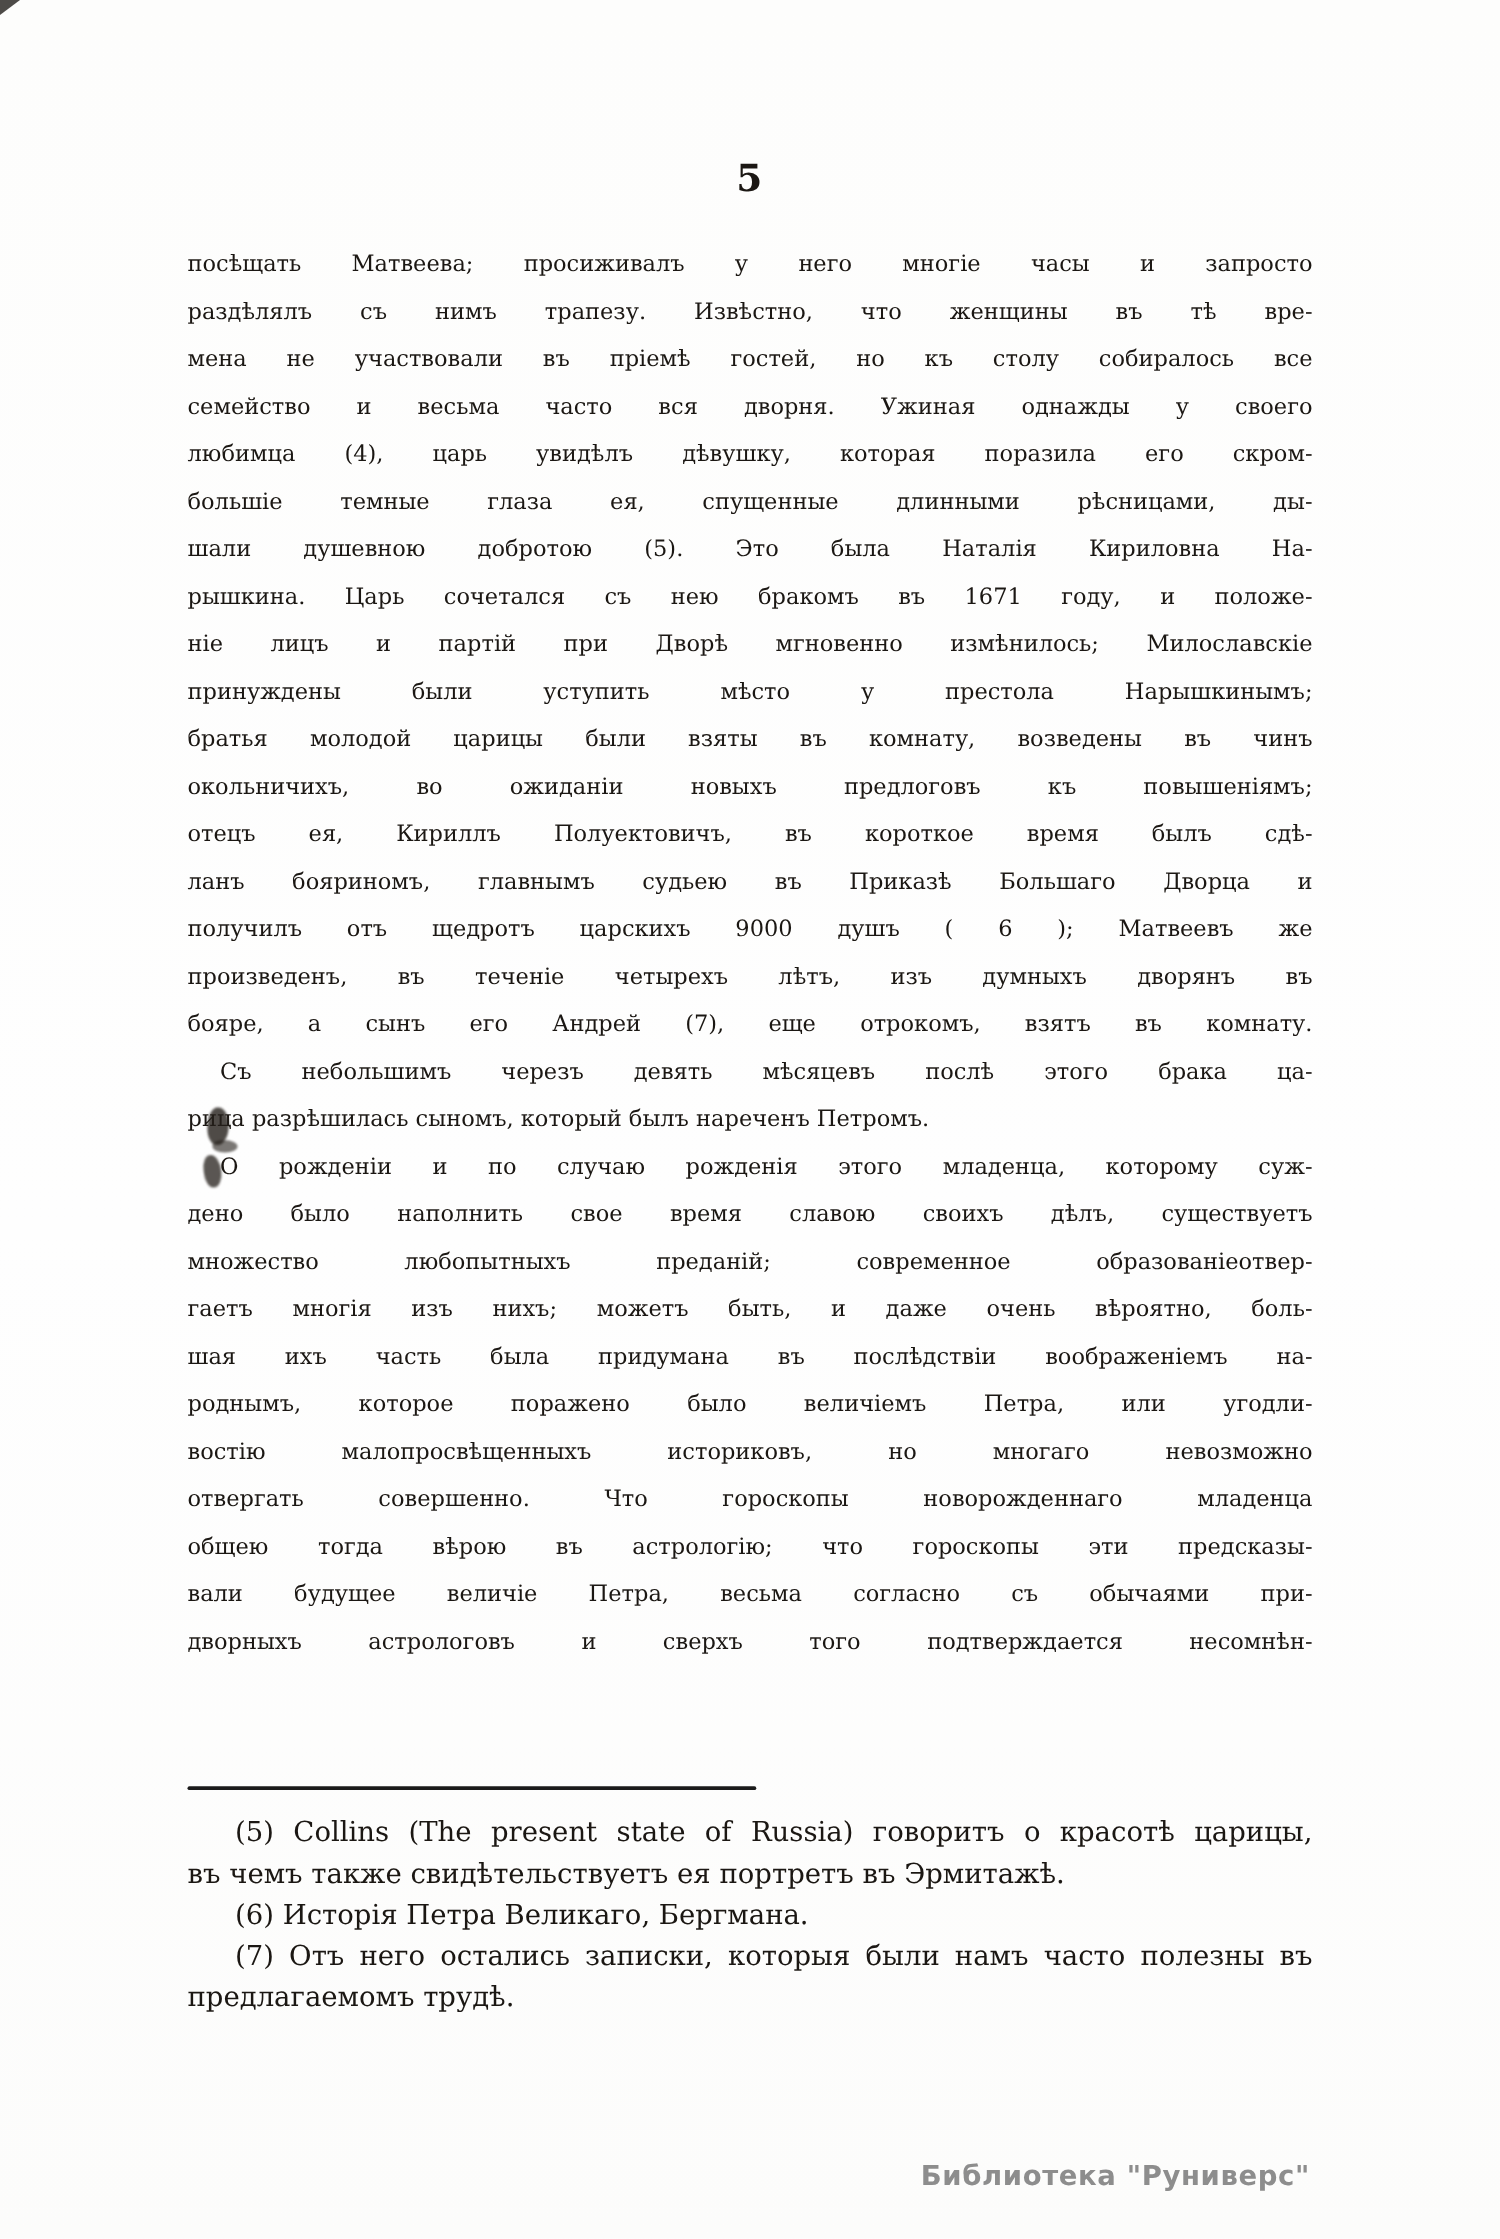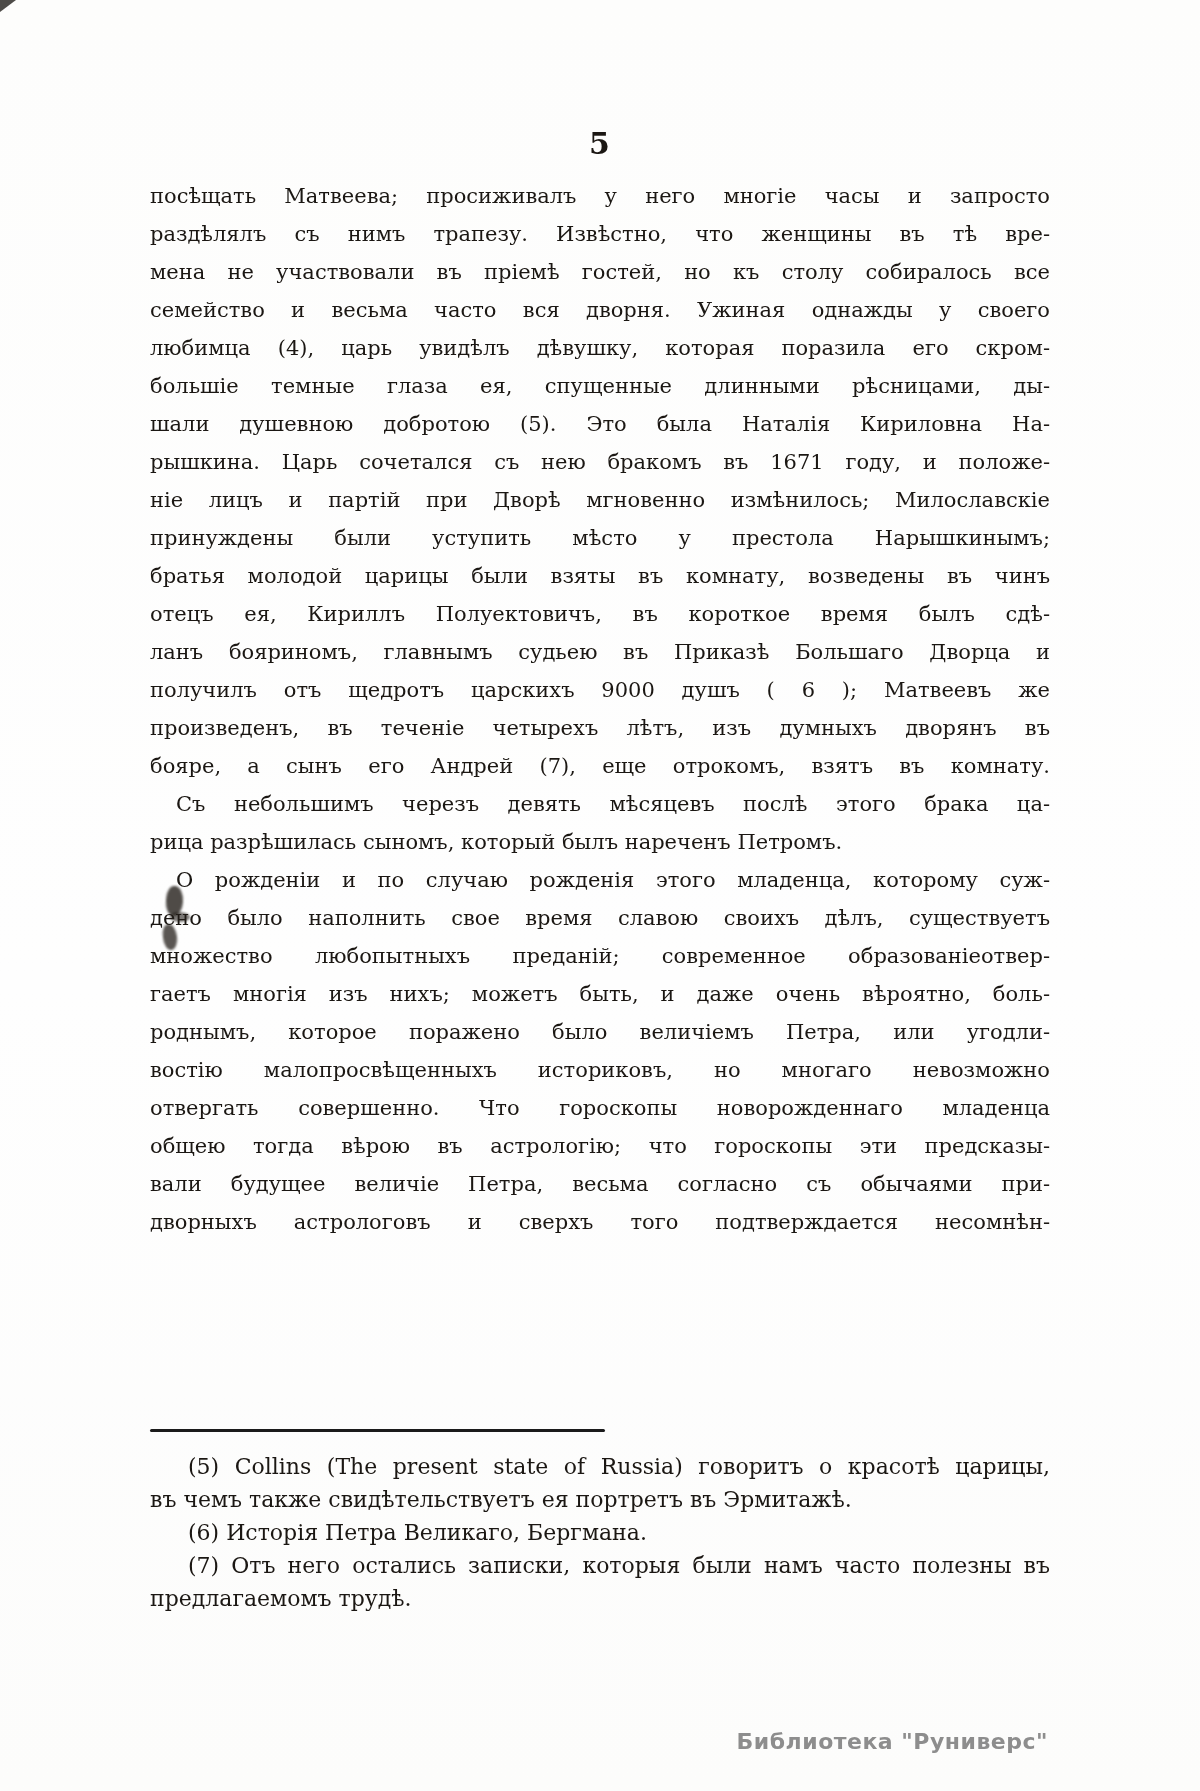--- a/index.html
+++ b/index.html
@@ -22,22 +22,22 @@
   }
   #page-number {
     position: absolute;
     left: 150px; top: 126px; width: 900px;
     text-align: center;
     font-size: 30px; font-weight: bold;
     letter-spacing: 1px;
   }
   #body-text {
     position: absolute;
-    left: 150px; top: 177px; width: 900px;
-    font-size: 21px;
+    left: 150px; top: 193px; width: 900px;
+    font-size: 18px;
     line-height: 38px;
   }
   .bline { white-space: normal; }
   .fline { white-space: normal; }
   .just { text-align: justify; text-align-last: justify; }
   .ind { text-indent: 26px; }
   #footnote-separator {
     position: absolute;
     left: 150px; top: 1429px;
     width: 455px; height: 3px;
@@ -84,31 +84,33 @@
       <div class="bline just"><span>раздѣлялъ съ нимъ трапезу. Извѣстно, что женщины въ тѣ вре-</span></div>
       <div class="bline just"><span>мена не участвовали въ пріемѣ гостей, но къ столу собиралось все</span></div>
       <div class="bline just"><span>семейство и весьма часто вся дворня. Ужиная однажды у своего</span></div>
       <div class="bline just"><span>любимца (4), царь увидѣлъ дѣвушку, которая поразила его скром-</span></div>
       <div class="bline just"><span>большіе темные глаза ея, спущенные длинными рѣсницами, ды-</span></div>
       <div class="bline just"><span>шали душевною добротою (5). Это была Наталія Кириловна На-</span></div>
       <div class="bline just"><span>рышкина. Царь сочетался съ нею бракомъ въ 1671 году, и положе-</span></div>
       <div class="bline just"><span>ніе лицъ и партій при Дворѣ мгновенно измѣнилось; Милославскіе</span></div>
       <div class="bline just"><span>принуждены были уступить мѣсто у престола Нарышкинымъ;</span></div>
       <div class="bline just"><span>братья молодой царицы были взяты въ комнату, возведены въ чинъ</span></div>
+      <div class="bline just"><span>окольничихъ, во ожиданіи новыхъ предлоговъ къ повышеніямъ;</span></div>
       <div class="bline just"><span>отецъ ея, Кириллъ Полуектовичъ, въ короткое время былъ сдѣ-</span></div>
       <div class="bline just"><span>ланъ бояриномъ, главнымъ судьею въ Приказѣ Большаго Дворца и</span></div>
       <div class="bline just"><span>получилъ отъ щедротъ царскихъ 9000 душъ ( 6 ); Матвеевъ же</span></div>
       <div class="bline just"><span>произведенъ, въ теченіе четырехъ лѣтъ, изъ думныхъ дворянъ въ</span></div>
       <div class="bline just"><span>бояре, а сынъ его Андрей (7), еще отрокомъ, взятъ въ комнату.</span></div>
       <div class="bline just ind"><span>Съ небольшимъ черезъ девять мѣсяцевъ послѣ этого брака ца-</span></div>
       <div class="bline"><span>рица разрѣшилась сыномъ, который былъ нареченъ Петромъ.</span></div>
       <div class="bline just ind"><span>О рожденіи и по случаю рожденія этого младенца, которому суж-</span></div>
       <div class="bline just"><span>дено было наполнить свое время славою своихъ дѣлъ, существуетъ</span></div>
       <div class="bline just"><span>множество любопытныхъ преданій; современное образованіеотвер-</span></div>
       <div class="bline just"><span>гаетъ многія изъ нихъ; можетъ быть, и даже очень вѣроятно, боль-</span></div>
+      <div class="bline just"><span>шая ихъ часть была придумана въ послѣдствіи воображеніемъ на-</span></div>
       <div class="bline just"><span>роднымъ, которое поражено было величіемъ Петра, или угодли-</span></div>
       <div class="bline just"><span>востію малопросвѣщенныхъ историковъ, но многаго невозможно</span></div>
       <div class="bline just"><span>отвергать совершенно. Что гороскопы новорожденнаго младенца</span></div>
       <div class="bline just"><span>общею тогда вѣрою въ астрологію; что гороскопы эти предсказы-</span></div>
       <div class="bline just"><span>вали будущее величіе Петра, весьма согласно съ обычаями при-</span></div>
       <div class="bline just"><span>дворныхъ астрологовъ и сверхъ того подтверждается несомнѣн-</span></div>
     </div>
 
   <div id="smudge-1" class="ink-smudge"></div>
   <div id="smudge-1b" class="ink-smudge"></div>

